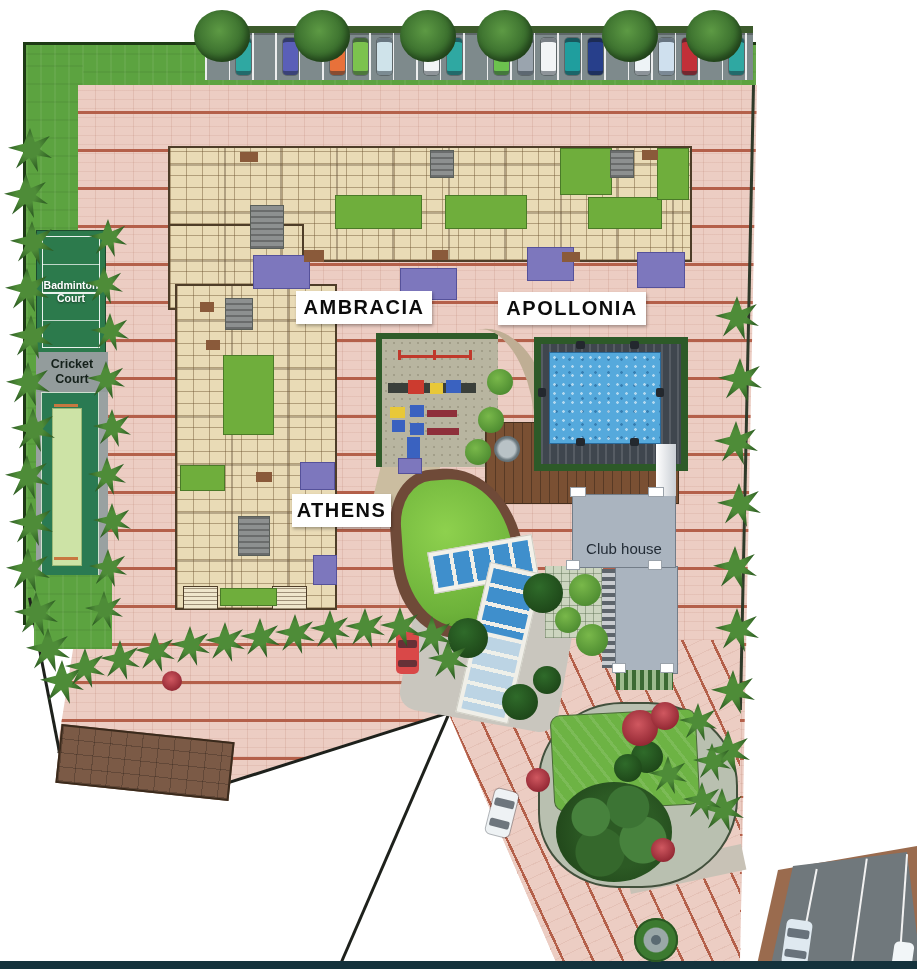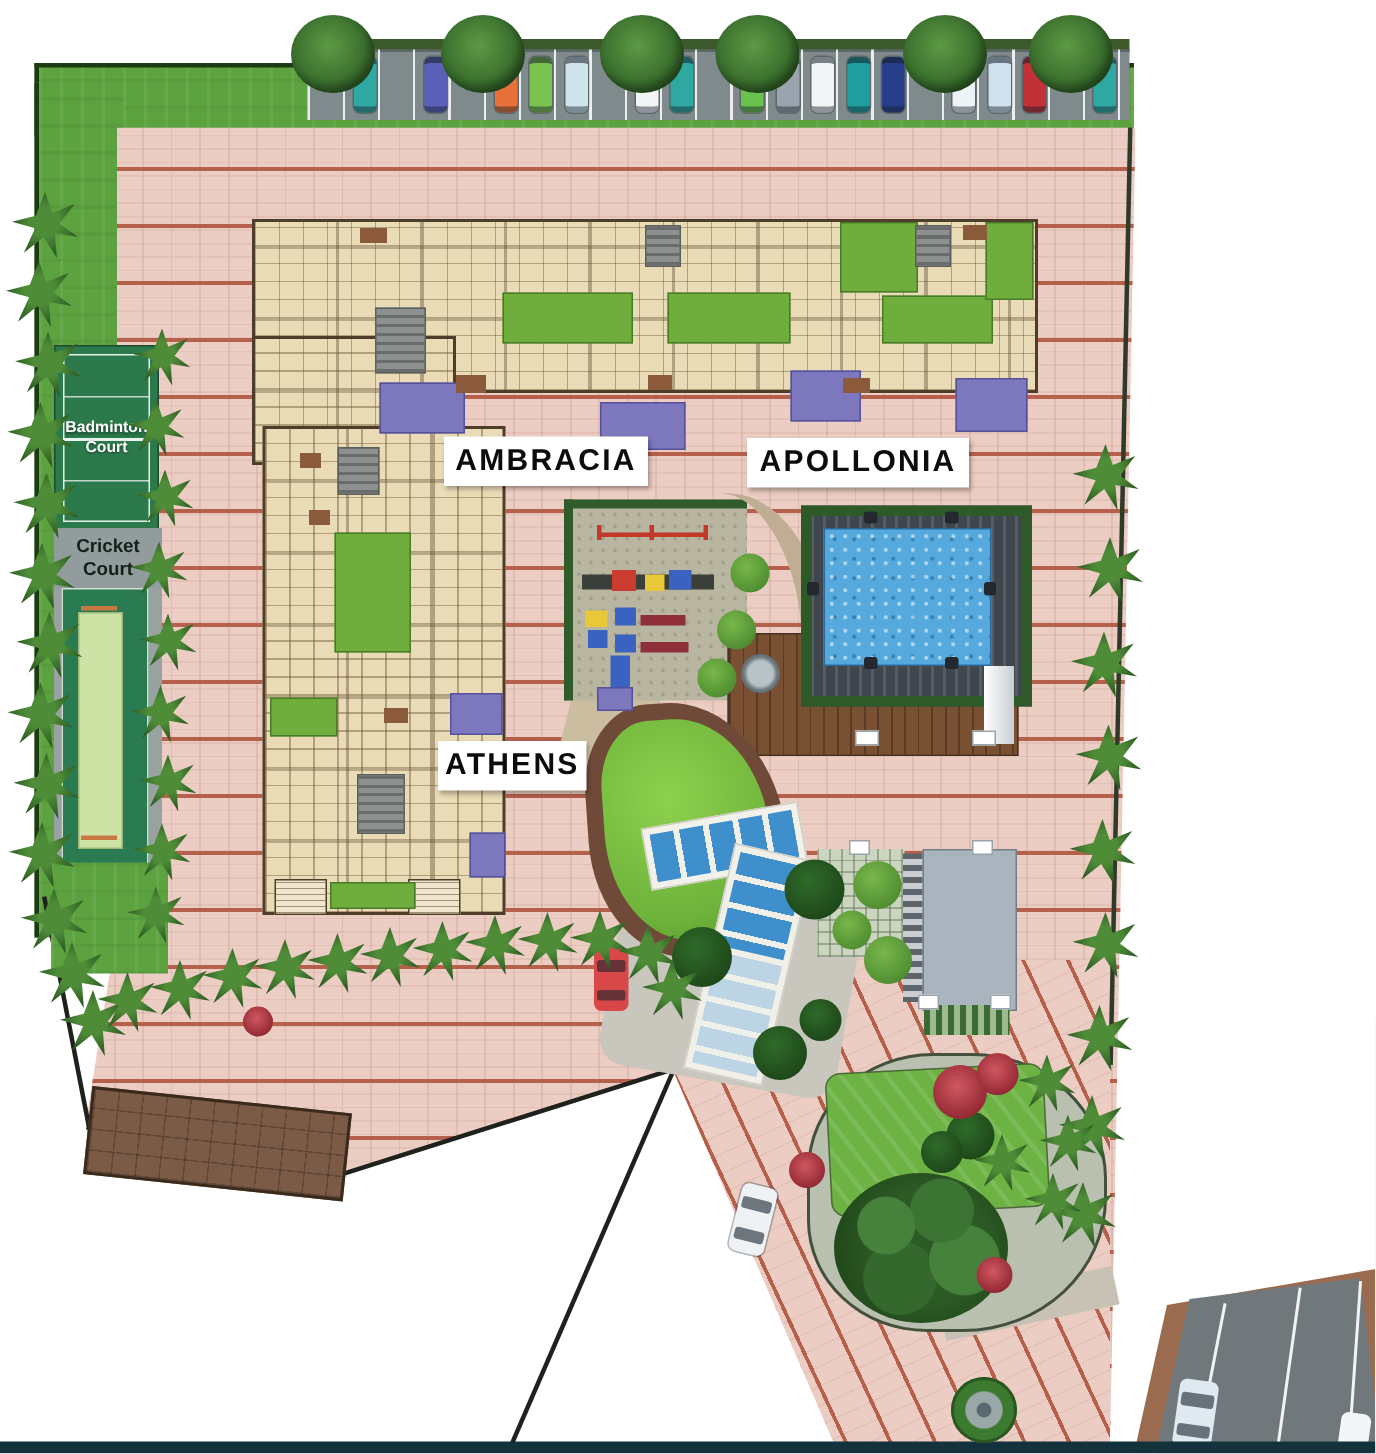--- a/index.html
+++ b/index.html
@@ -196,20 +196,23 @@
 
   <div class="abs" id="pool-deck"></div>
   <div class="abs" id="deck-fountain"></div>
   <div class="abs" id="pool-hedge">
     <div id="pool-water"></div>
   </div>
 
   <div class="abs" id="ch-terrace"></div>
   <div class="abs" id="ch-stairs"></div>
   <div class="abs" id="ch-wing"></div>
+  <div class="abs" id="ch-main">
+      <span>Club house</span>
+    </div>
   <div class="abs" id="ch-canopy"></div>
   <div class="abs" id="ch-pergola"></div>
 
   <div class="abs" id="plaza"></div>
   <div class="abs" id="walk-beige"></div>
   <div class="abs" id="lawn-blob">
       <div class="grass"></div>
     </div>
   <div class="abs" id="water-top">
       <div class="cells"></div>

